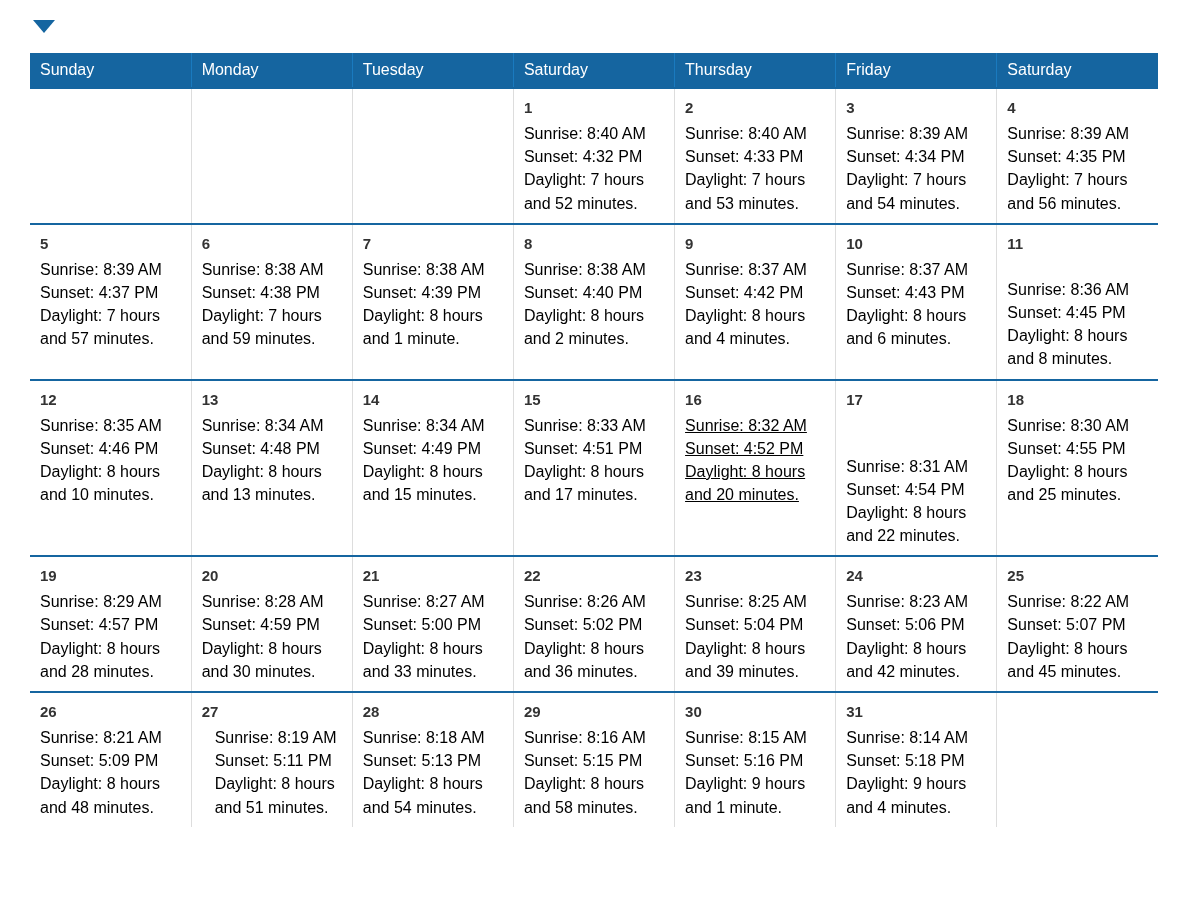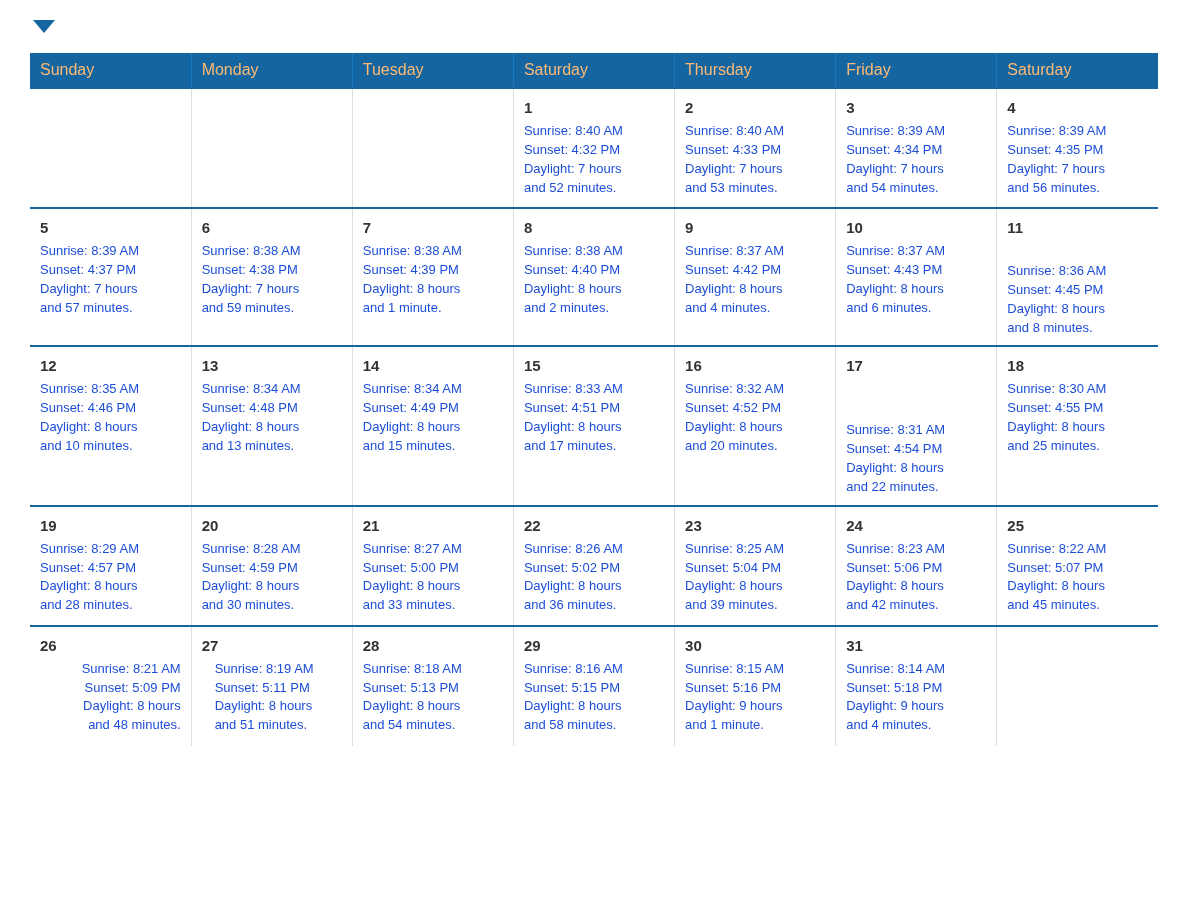--- a/index.html
+++ b/index.html
@@ -50,21 +50,21 @@
       color: #555;
       margin-top: 2px;
     }
     .calendar {
       width: 100%;
       border-collapse: collapse;
       table-layout: fixed;
     }
     .calendar thead th {
       background-color: #1565a0;
-      color: #fdba74;
+      color: #ffffff;
       text-align: left;
       padding: 8px 10px;
       font-size: 16px;
       font-weight: normal;
       border-right: 1px solid #1a7abf;
     }
     .calendar thead th:last-child {
       border-right: none;
     }
     .calendar tbody tr {
@@ -82,22 +82,22 @@
     .calendar tbody td:last-child {
       border-right: none;
     }
     .day-number {
       font-size: 15px;
       font-weight: bold;
       margin-bottom: 4px;
       display: block;
     }
     .day-info {
-      font-size: 13px;
-      color: #1d4ed8;
+      font-size: 16px;
+      color: #000000;
       line-height: 1.45;
     }
     .empty-cell {
       background: #fff;
     }
   </style>
 </head>
 <body>
 
 <div class="header">
@@ -237,21 +237,21 @@
         </td>
         <td>
           <span class="day-number">15</span>
           <div class="day-info" style="white-space: pre-line;">Sunrise: 8:33 AM
 Sunset: 4:51 PM
 Daylight: 8 hours
 and 17 minutes.</div>
         </td>
         <td>
           <span class="day-number">16</span>
-          <div class="day-info" style="white-space: pre-line;">Sunrise: 8:32 AM
+          <div class="day-info" style="white-space: pre-line; text-decoration: underline;">Sunrise: 8:32 AM
 Sunset: 4:52 PM
 Daylight: 8 hours
 and 20 minutes.</div>
         </td>
         <td>
           <span class="day-number">17</span>
           <div class="day-info" style="white-space: pre-line; margin-top: 45px;">Sunrise: 8:31 AM
 Sunset: 4:54 PM
 Daylight: 8 hours
 and 22 minutes.</div>
@@ -311,21 +311,21 @@
           <span class="day-number">25</span>
           <div class="day-info" style="white-space: pre-line;">Sunrise: 8:22 AM
 Sunset: 5:07 PM
 Daylight: 8 hours
 and 45 minutes.</div>
         </td>
       </tr>
       <tr>
         <td>
           <span class="day-number">26</span>
-          <div class="day-info" style="white-space: pre-line; text-align: right;">Sunrise: 8:21 AM
+          <div class="day-info" style="white-space: pre-line;">Sunrise: 8:21 AM
 Sunset: 5:09 PM
 Daylight: 8 hours
 and 48 minutes.</div>
         </td>
         <td>
           <span class="day-number">27</span>
           <div class="day-info" style="white-space: pre-line; margin-left: 13px;">Sunrise: 8:19 AM
 Sunset: 5:11 PM
 Daylight: 8 hours
 and 51 minutes.</div>

